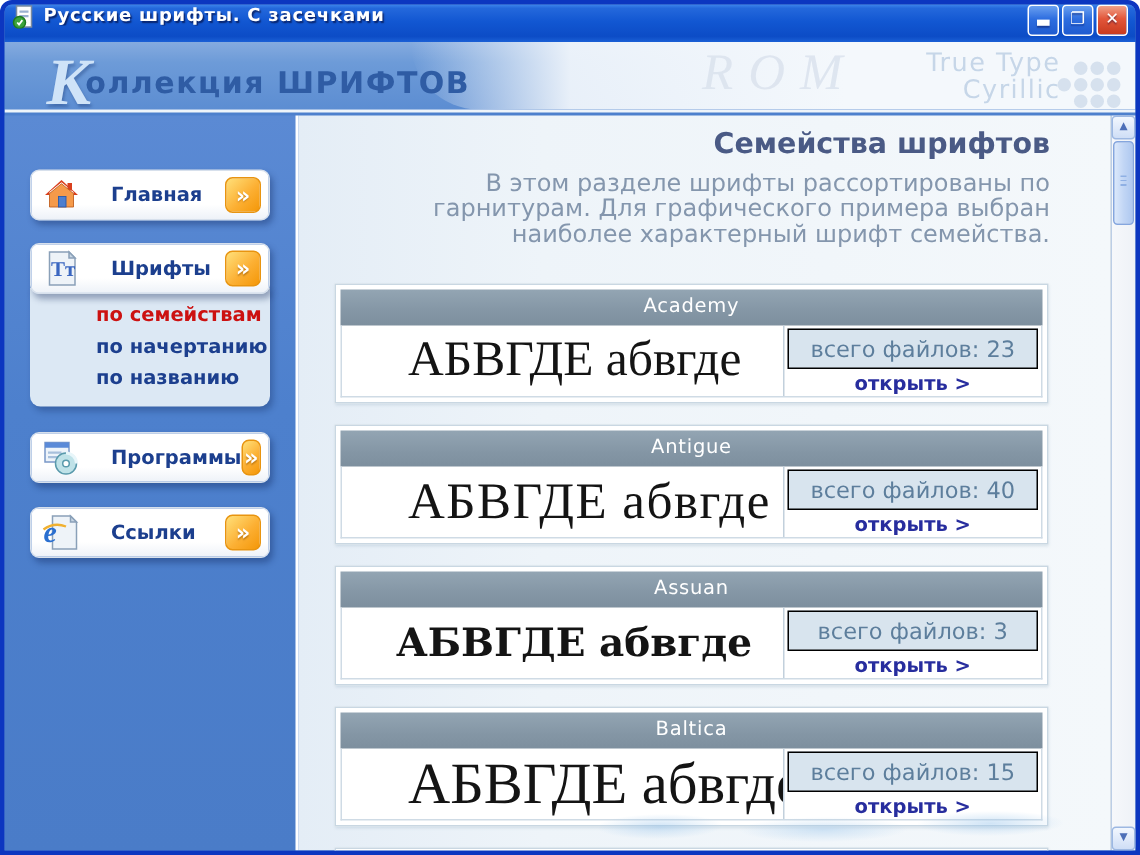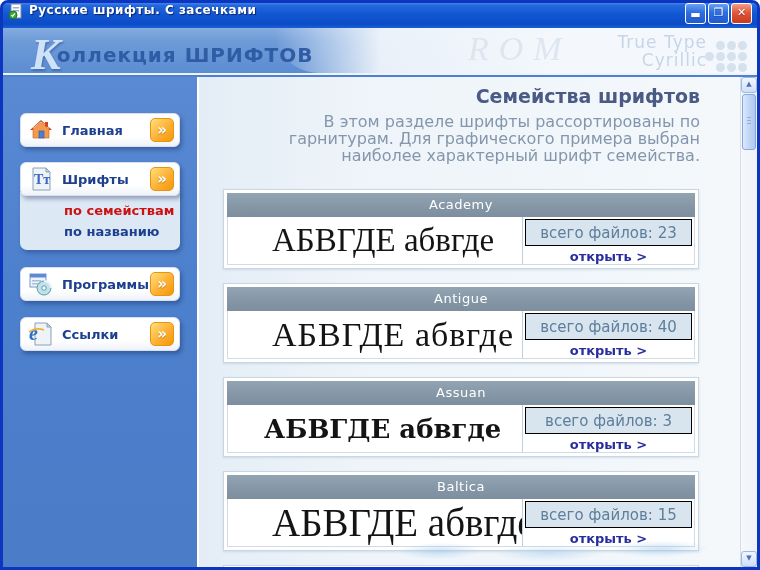--- a/index.html
+++ b/index.html
@@ -61,21 +61,21 @@
   
   .sidebar { width:194px; background:linear-gradient(180deg,#5b8ad4 0%,#4d80cd 40%,#4a7cc8 100%);
     padding-top:36px; flex:0 0 194px; }
   .nav-group { width:160px; margin:0 auto; }
   .nav-btn {
     height:34px; background:linear-gradient(180deg,#ffffff 70%,#eef2f8 100%);
     border:1px solid #d7e0ec; border-radius:6px;
     display:flex; align-items:center; padding:0 5px 0 7px;
     box-shadow:2px 3px 4px rgba(10,30,80,.35); cursor:pointer; position:relative; z-index:2;justify-content:flex-end;
   }
-  .nav-btn .ic { width:26px; height:26px; flex:0 0 26px; margin-right:8px; }
+  .nav-btn .ic { width:26px; height:26px; flex:0 0 26px; margin-right:20px; }
   .nav-btn .lbl { font-size:13px; font-weight:bold; color:#1c3f8e; white-space:nowrap; }
   .arrow-btn {
     margin-left:auto; width:24px; height:24px; border-radius:5px;
     background:linear-gradient(135deg,#ffe07a 0%,#fcb узнать 0, #fcb034 55%, #f49708 100%);
     background:linear-gradient(135deg,#ffe07a 0%,#fcb034 55%,#f49708 100%);
     border:1px solid #e89410; color:#fff; font-weight:bold; font-size:15px;
     line-height:22px; text-align:center; text-shadow:0 1px 1px rgba(140,80,0,.5); cursor:pointer;
   }
   .submenu {
     position:relative; z-index:1; margin-top:-4px; padding:8px 0 8px 44px;
@@ -204,20 +204,21 @@
               <path d="M5 2 L18 2 L22 6 L22 24 L5 24 Z" fill="#eef3f8" stroke="#8aa0b8"></path>
               <path d="M18 2 L18 6 L22 6 Z" fill="#c8d6e4" stroke="#8aa0b8"></path>
               <text x="6" y="18" font-family="Liberation Serif, serif" font-size="14" font-weight="bold" fill="#3a66c0">Тт</text>
             </svg>
           </span>
           <span class="lbl">Шрифты</span>
           <span class="arrow-btn">»</span>
         </div>
         <div class="submenu">
           <a class="sub-item active">по семействам</a>
+          <a class="sub-item">по начертанию</a>
           <a class="sub-item">по названию</a>
         </div>
         <div class="gap17"></div>
         <div class="nav-btn">
           <span class="ic">
             <svg width="26" height="26" viewBox="0 0 26 26">
               <rect x="2" y="3" width="16" height="13" fill="#eef4fa" stroke="#7a98c8"></rect>
               <rect x="2" y="3" width="16" height="3.5" fill="#5a8ad8"></rect>
               <rect x="4" y="9" width="9" height="1.5" fill="#a8c0dc"></rect>
               <rect x="4" y="12" width="7" height="1.5" fill="#a8c0dc"></rect>

